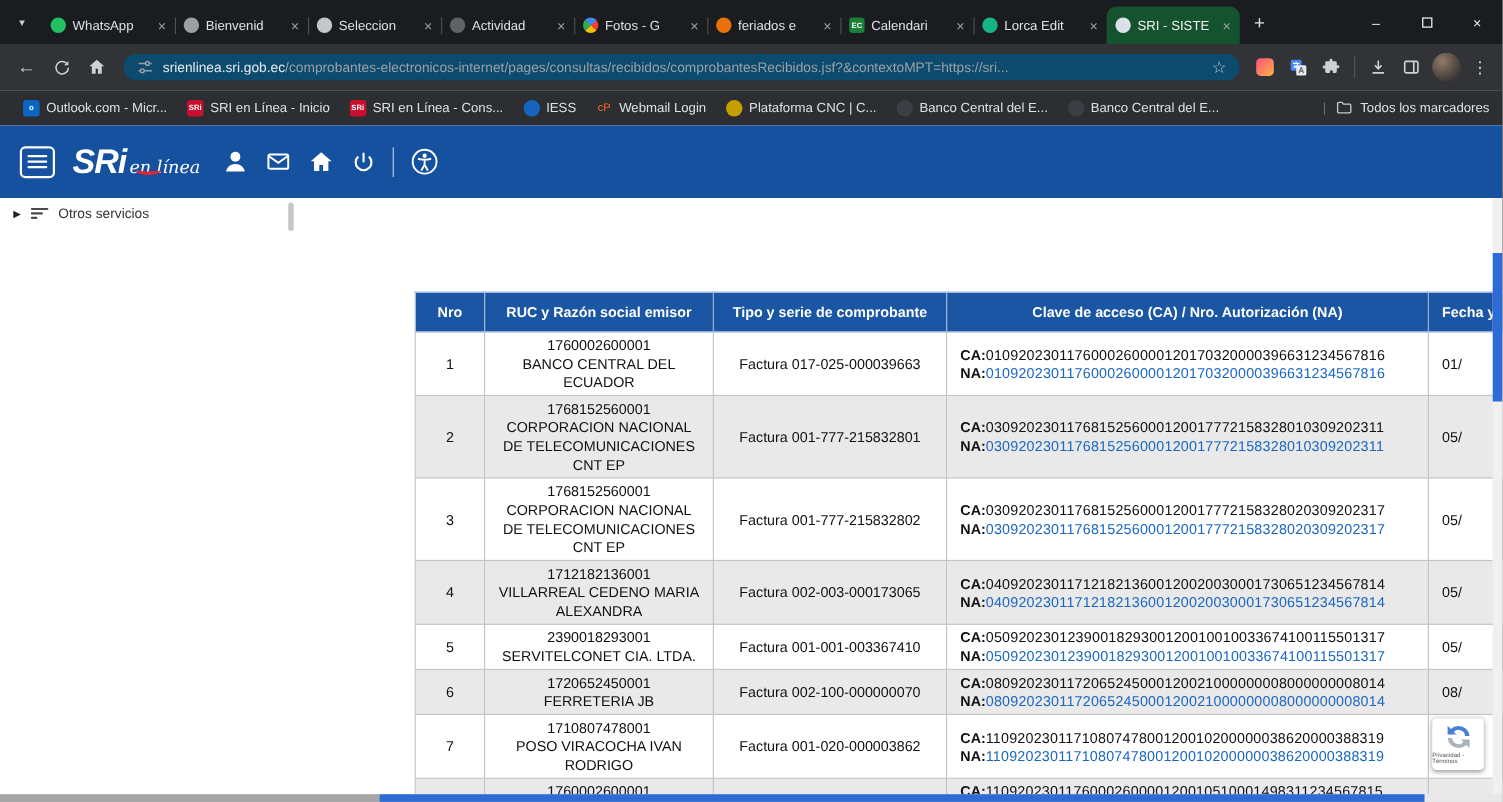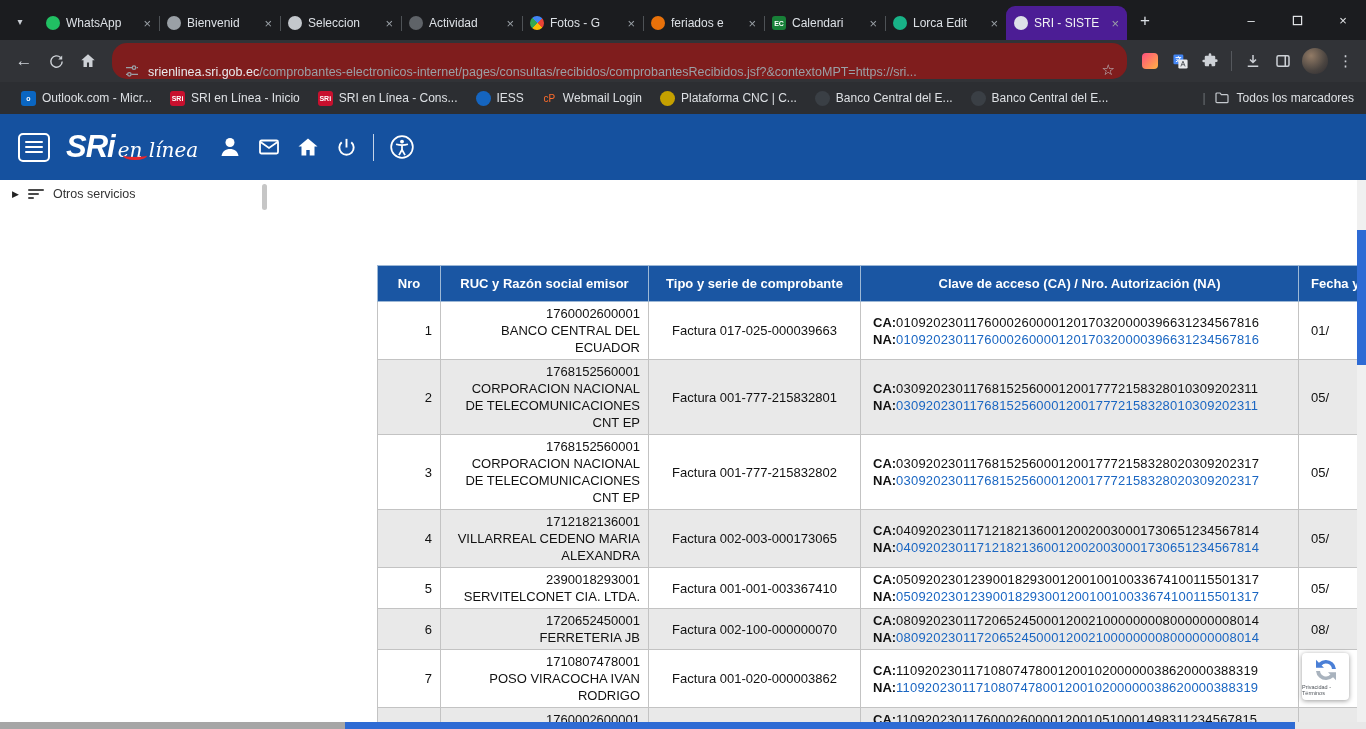--- a/index.html
+++ b/index.html
@@ -7,39 +7,39 @@
           font-family:"Liberation Sans",sans-serif;-webkit-font-smoothing:antialiased;}
   button{font-family:inherit;cursor:pointer;}
 
   
   .tabstrip{position:relative;height:40px;background:#1b1c1f;display:flex;align-items:flex-end;padding-left:6px;}
   .tab-search{width:28px;height:28px;margin:0 4px 5px 0;border:none;background:transparent;color:#c8ccd2;
               font-size:10px;display:flex;align-items:center;justify-content:center;border-radius:6px;}
   .tabs{display:flex;align-items:flex-end;height:40px;}
   .tab{position:relative;width:121px;height:34px;display:flex;align-items:center;gap:6px;padding:0 8px;
        box-sizing:border-box;color:#dce0e5;font-size:12px;border-radius:9px 9px 0 0;}
-  .tab.active{background:#4c1d95;color:#f1f3f4;}
+  .tab.active{background:#14532d;color:#f1f3f4;}
   .tab.sep::before{content:'';position:absolute;left:0;top:10px;width:1px;height:15px;background:#4e5256;}
   .tab .label{flex:1;white-space:nowrap;overflow:hidden;}
   .tab .close{flex:none;color:#9aa0a6;font-size:13px;line-height:1;}
   .favicon{flex:none;width:14px;height:14px;border-radius:50%;display:flex;align-items:center;justify-content:center;
            color:#fff;font-size:7px;font-weight:700;}
   .favicon.sq{border-radius:3px;}
   .fav-photos{background:conic-gradient(from 45deg,#ea4335 0 25%,#fbbc04 0 50%,#34a853 0 75%,#4285f4 0)!important;}
   .newtab{width:28px;height:28px;margin:0 0 5px 4px;border:none;background:transparent;color:#dce0e5;font-size:17px;
           display:flex;align-items:center;justify-content:center;border-radius:50%;}
   .wincontrols{position:absolute;right:0;top:0;height:40px;display:flex;}
   .winbtn{width:46px;height:40px;display:flex;align-items:center;justify-content:center;color:#e6e8eb;
           font-size:13px;background:transparent;border:none;}
 
   
   .toolbar{height:42px;background:#313337;display:flex;align-items:center;padding:0 8px;}
   .navbtn{width:32px;height:32px;border:none;background:transparent;color:#cdd1d6;font-size:17px;
           display:flex;align-items:center;justify-content:center;border-radius:50%;flex:none;}
-  .omnibox{flex:1;min-width:0;height:36px;background:#7f1d1d;border-radius:15px;display:flex;align-items:flex-end;
+  .omnibox{flex:1;min-width:0;height:24px;background:#0c4a6e;border-radius:15px;display:flex;align-items:center;
            padding:0 12px;margin:0 8px;}
   .omnibox .url{flex:1;min-width:0;font-size:12.5px;color:#9aa0a6;white-space:nowrap;overflow:hidden;margin-left:8px;}
   .omnibox .url .domain{color:#e8eaed;}
   .star{border:none;background:transparent;color:#c0c4ca;font-size:15px;flex:none;padding:0 0 0 8px;}
   .toolbar .divider{width:1px;height:20px;background:#55585d;margin:0 6px;flex:none;}
   .extbtn{width:30px;height:30px;border:none;background:transparent;display:flex;align-items:center;
           justify-content:center;border-radius:50%;flex:none;padding:0;}
   .ext-colorful{width:16px;height:16px;border-radius:4px;background:linear-gradient(135deg,#ff4f7e,#ffb344);}
   .avatar{width:26px;height:26px;border-radius:50%;border:none;
           background:radial-gradient(circle at 35% 30%,#927b66,#4a4440 60%,#2e2c31);flex:none;margin:0 4px;}
@@ -57,21 +57,21 @@
   .bm-sep{color:#6d7177;margin:0 8px;}
   .bm-folder{display:flex;align-items:center;gap:7px;white-space:nowrap;}
 
   
   .site-header{height:66px;background:#15519f;display:flex;align-items:center;padding:0 18px;box-sizing:border-box;}
   .menu-btn{width:32px;height:29px;border:2px solid #fff;border-radius:5px;background:transparent;display:flex;
             flex-direction:column;justify-content:center;gap:3px;padding:0 5px;box-sizing:border-box;flex:none;}
   .menu-btn i{display:block;height:2px;background:#fff;border-radius:1px;}
   .logo{display:flex;align-items:baseline;color:#fff;margin-left:16px;}
   .logo-main{font-size:31px;font-weight:800;font-style:italic;letter-spacing:-1px;}
-  .logo-script{font-family:"DejaVu Serif",serif;font-style:italic;font-size:20px;margin-left:3px;position:relative;}
+  .logo-script{font-family:"DejaVu Serif",serif;font-style:italic;font-size:16px;margin-left:3px;position:relative;}
   .logo-script::after{content:'';position:absolute;left:5px;bottom:2px;width:24px;height:6px;
                       border-bottom:3px solid #e8252a;border-radius:50%;}
   .header-info{margin-left:auto;text-align:right;color:#fff;font-weight:700;font-size:13px;line-height:17px;white-space:nowrap;}
   .header-icons{display:flex;align-items:center;gap:15px;margin-left:20px;flex:none;}
   .hicon{border:none;background:transparent;padding:0;display:flex;}
   .hdr-sep{width:1px;height:27px;background:rgba(255,255,255,.75);}
 
   
   .content{position:relative;height:549px;background:#fff;}
   .sidebar-item{position:absolute;left:0;top:7px;display:flex;align-items:center;gap:9px;padding-left:12px;
@@ -84,21 +84,21 @@
 
   .page-title{position:absolute;left:377px;top:48px;width:962px;text-align:center;font-size:13.5px;color:#222;}
 
   table.comp{position:absolute;left:377px;top:85px;width:1081px;border-collapse:collapse;table-layout:fixed;
              font-size:13px;color:#111;background:#fff;}
   table.comp th{background:#1a56a3;color:#fff;font-weight:700;font-size:13px;height:36px;border:1px solid #9db8d6;
                 padding:0 6px;box-sizing:border-box;}
   table.comp th:last-child{text-align:left;padding-left:12px;}
   table.comp td{border:1px solid #c3c3c3;padding:3px 8px;line-height:17px;vertical-align:middle;box-sizing:border-box;}
   tr.alt td{background:#e9e9e9;}
-  .cell-nro,.cell-ruc{text-align:right;}
+  .cell-nro,.cell-ruc{text-align:center;}
   .cell-tipo{text-align:center;}
   .cell-ca{padding-left:12px!important;letter-spacing:.2px;}
   .cell-ca b{letter-spacing:0;}
   .na-num{color:#1a66c2;}
   .cell-fecha{padding-left:12px!important;}
 
   
   .vtrack{position:absolute;right:0;top:180px;width:9px;height:542px;background:#f0f0f0;z-index:9;}
   .vthumb{position:absolute;right:0;top:230px;width:9px;height:135px;background:#2e6bd4;z-index:10;}
   .htrack{position:absolute;left:0;bottom:0;width:1366px;height:7px;background:#e8e8e8;z-index:10;}

